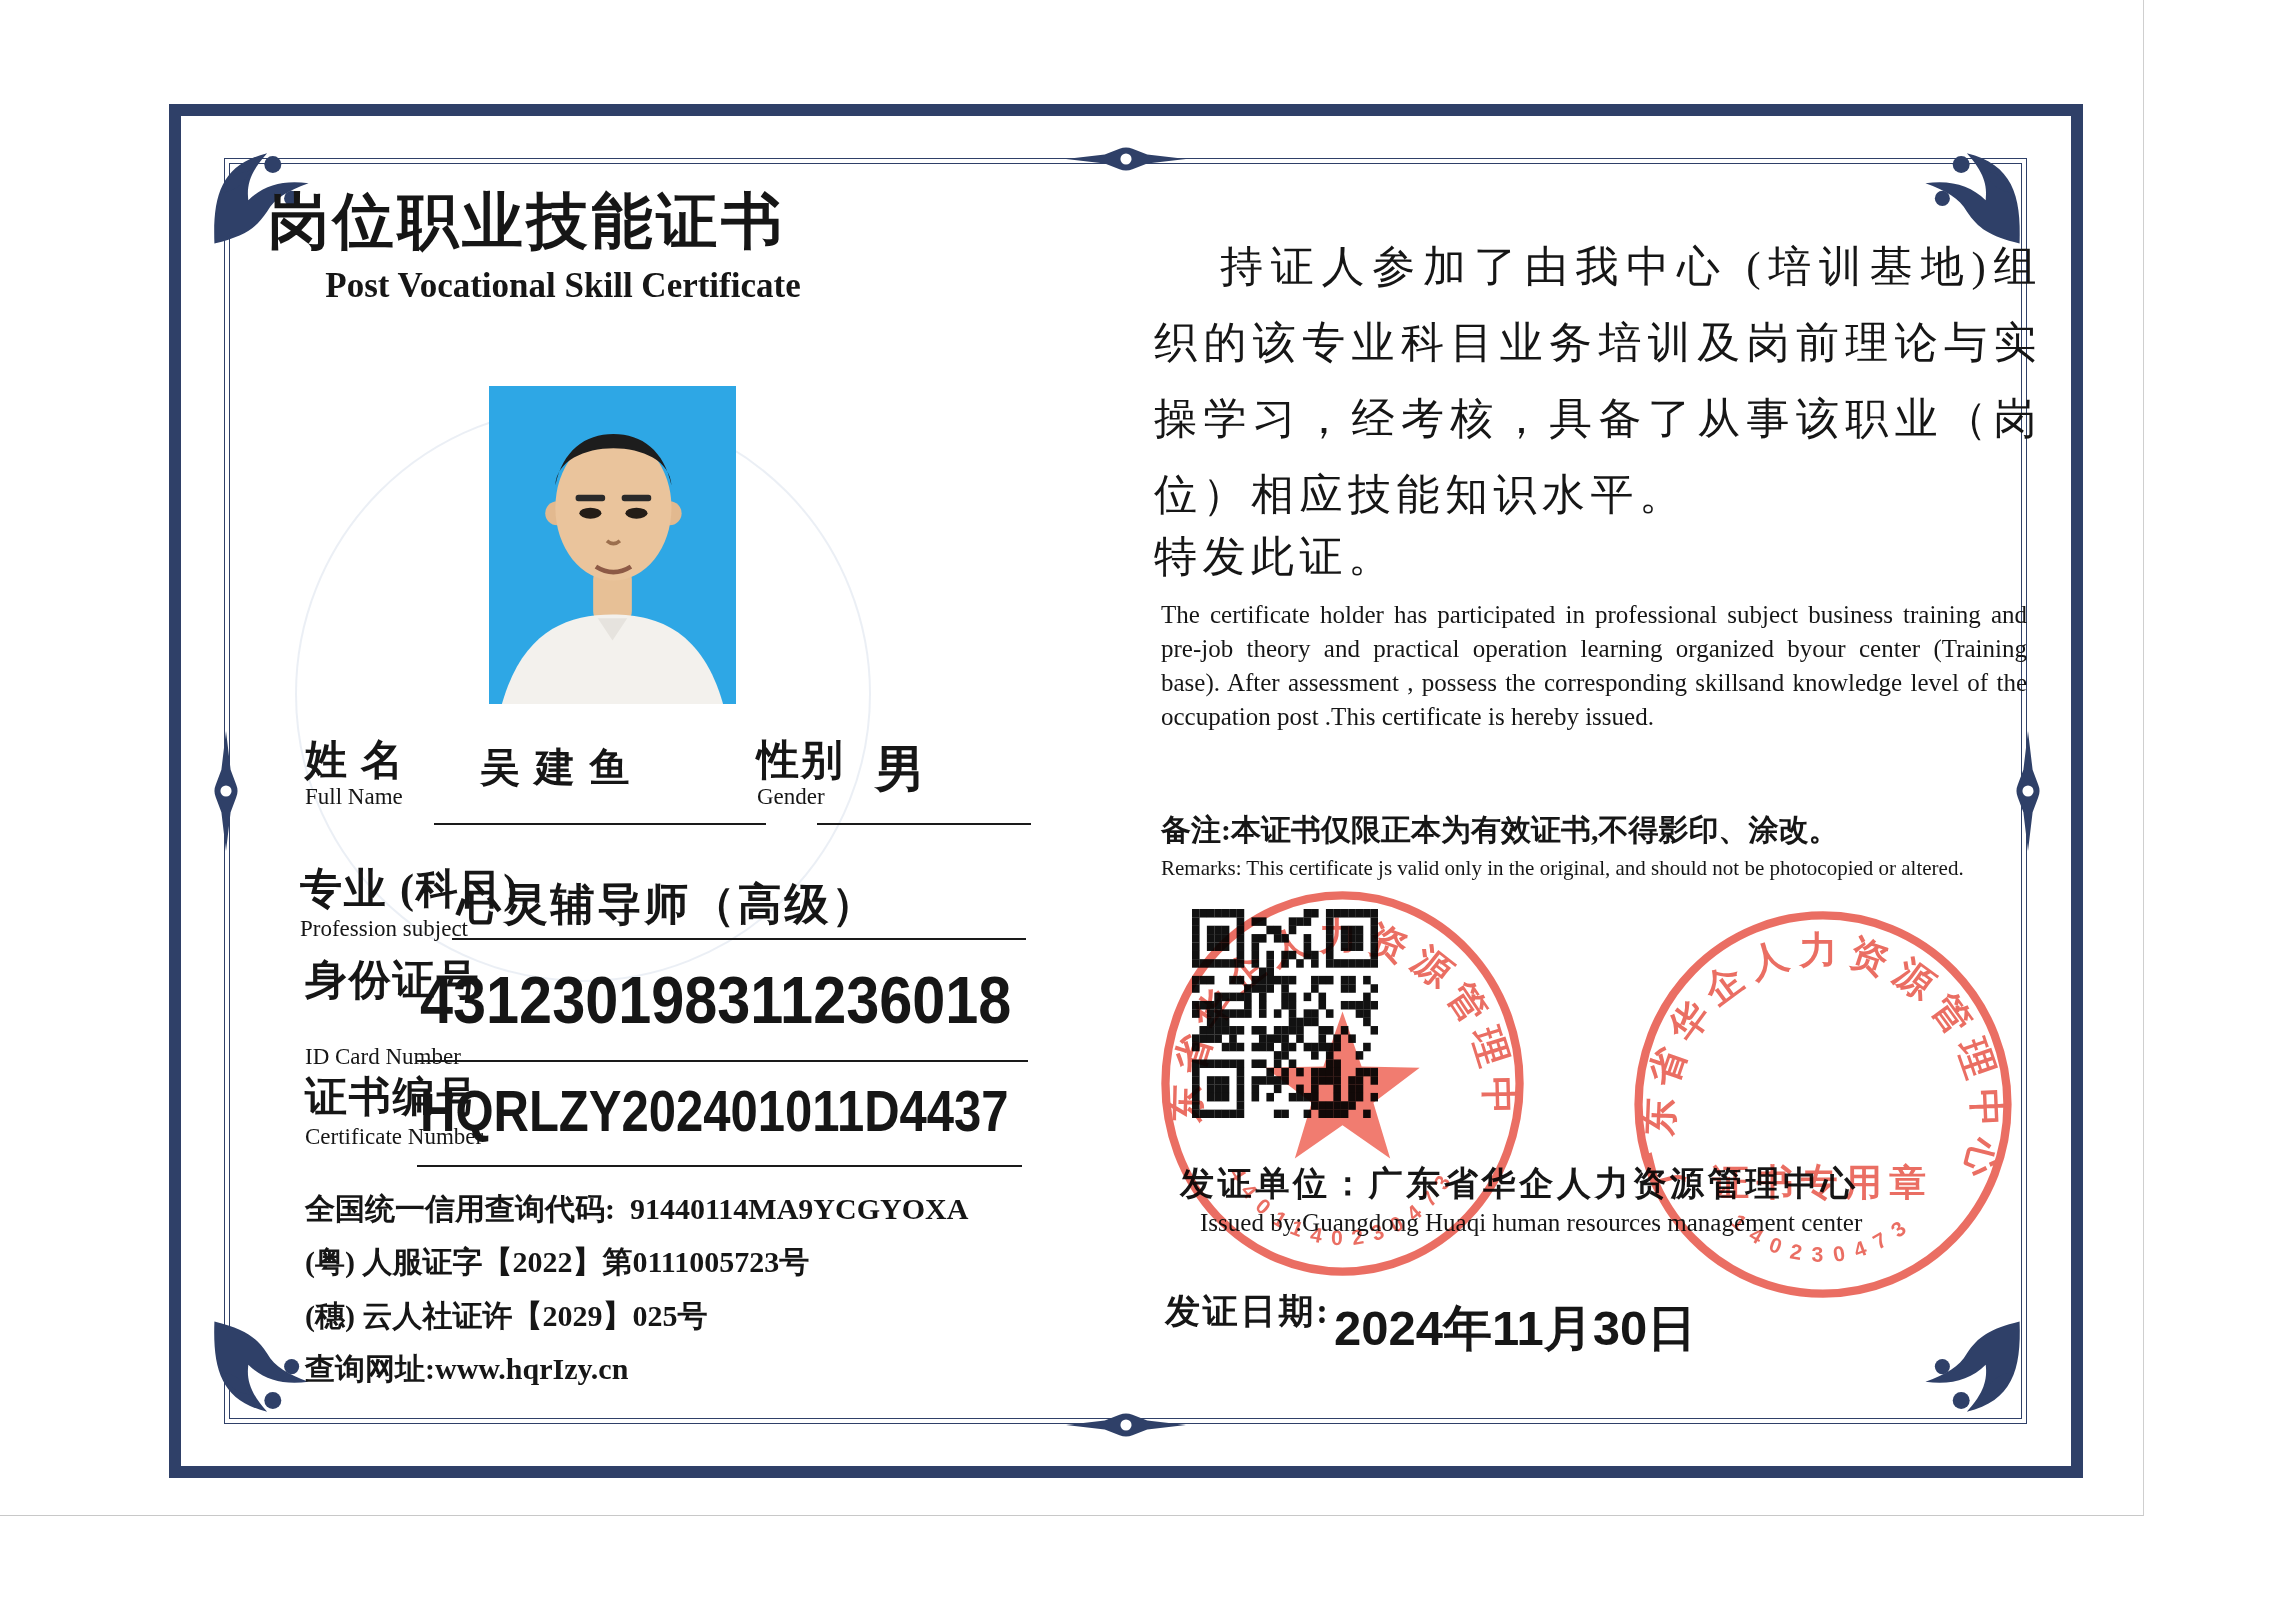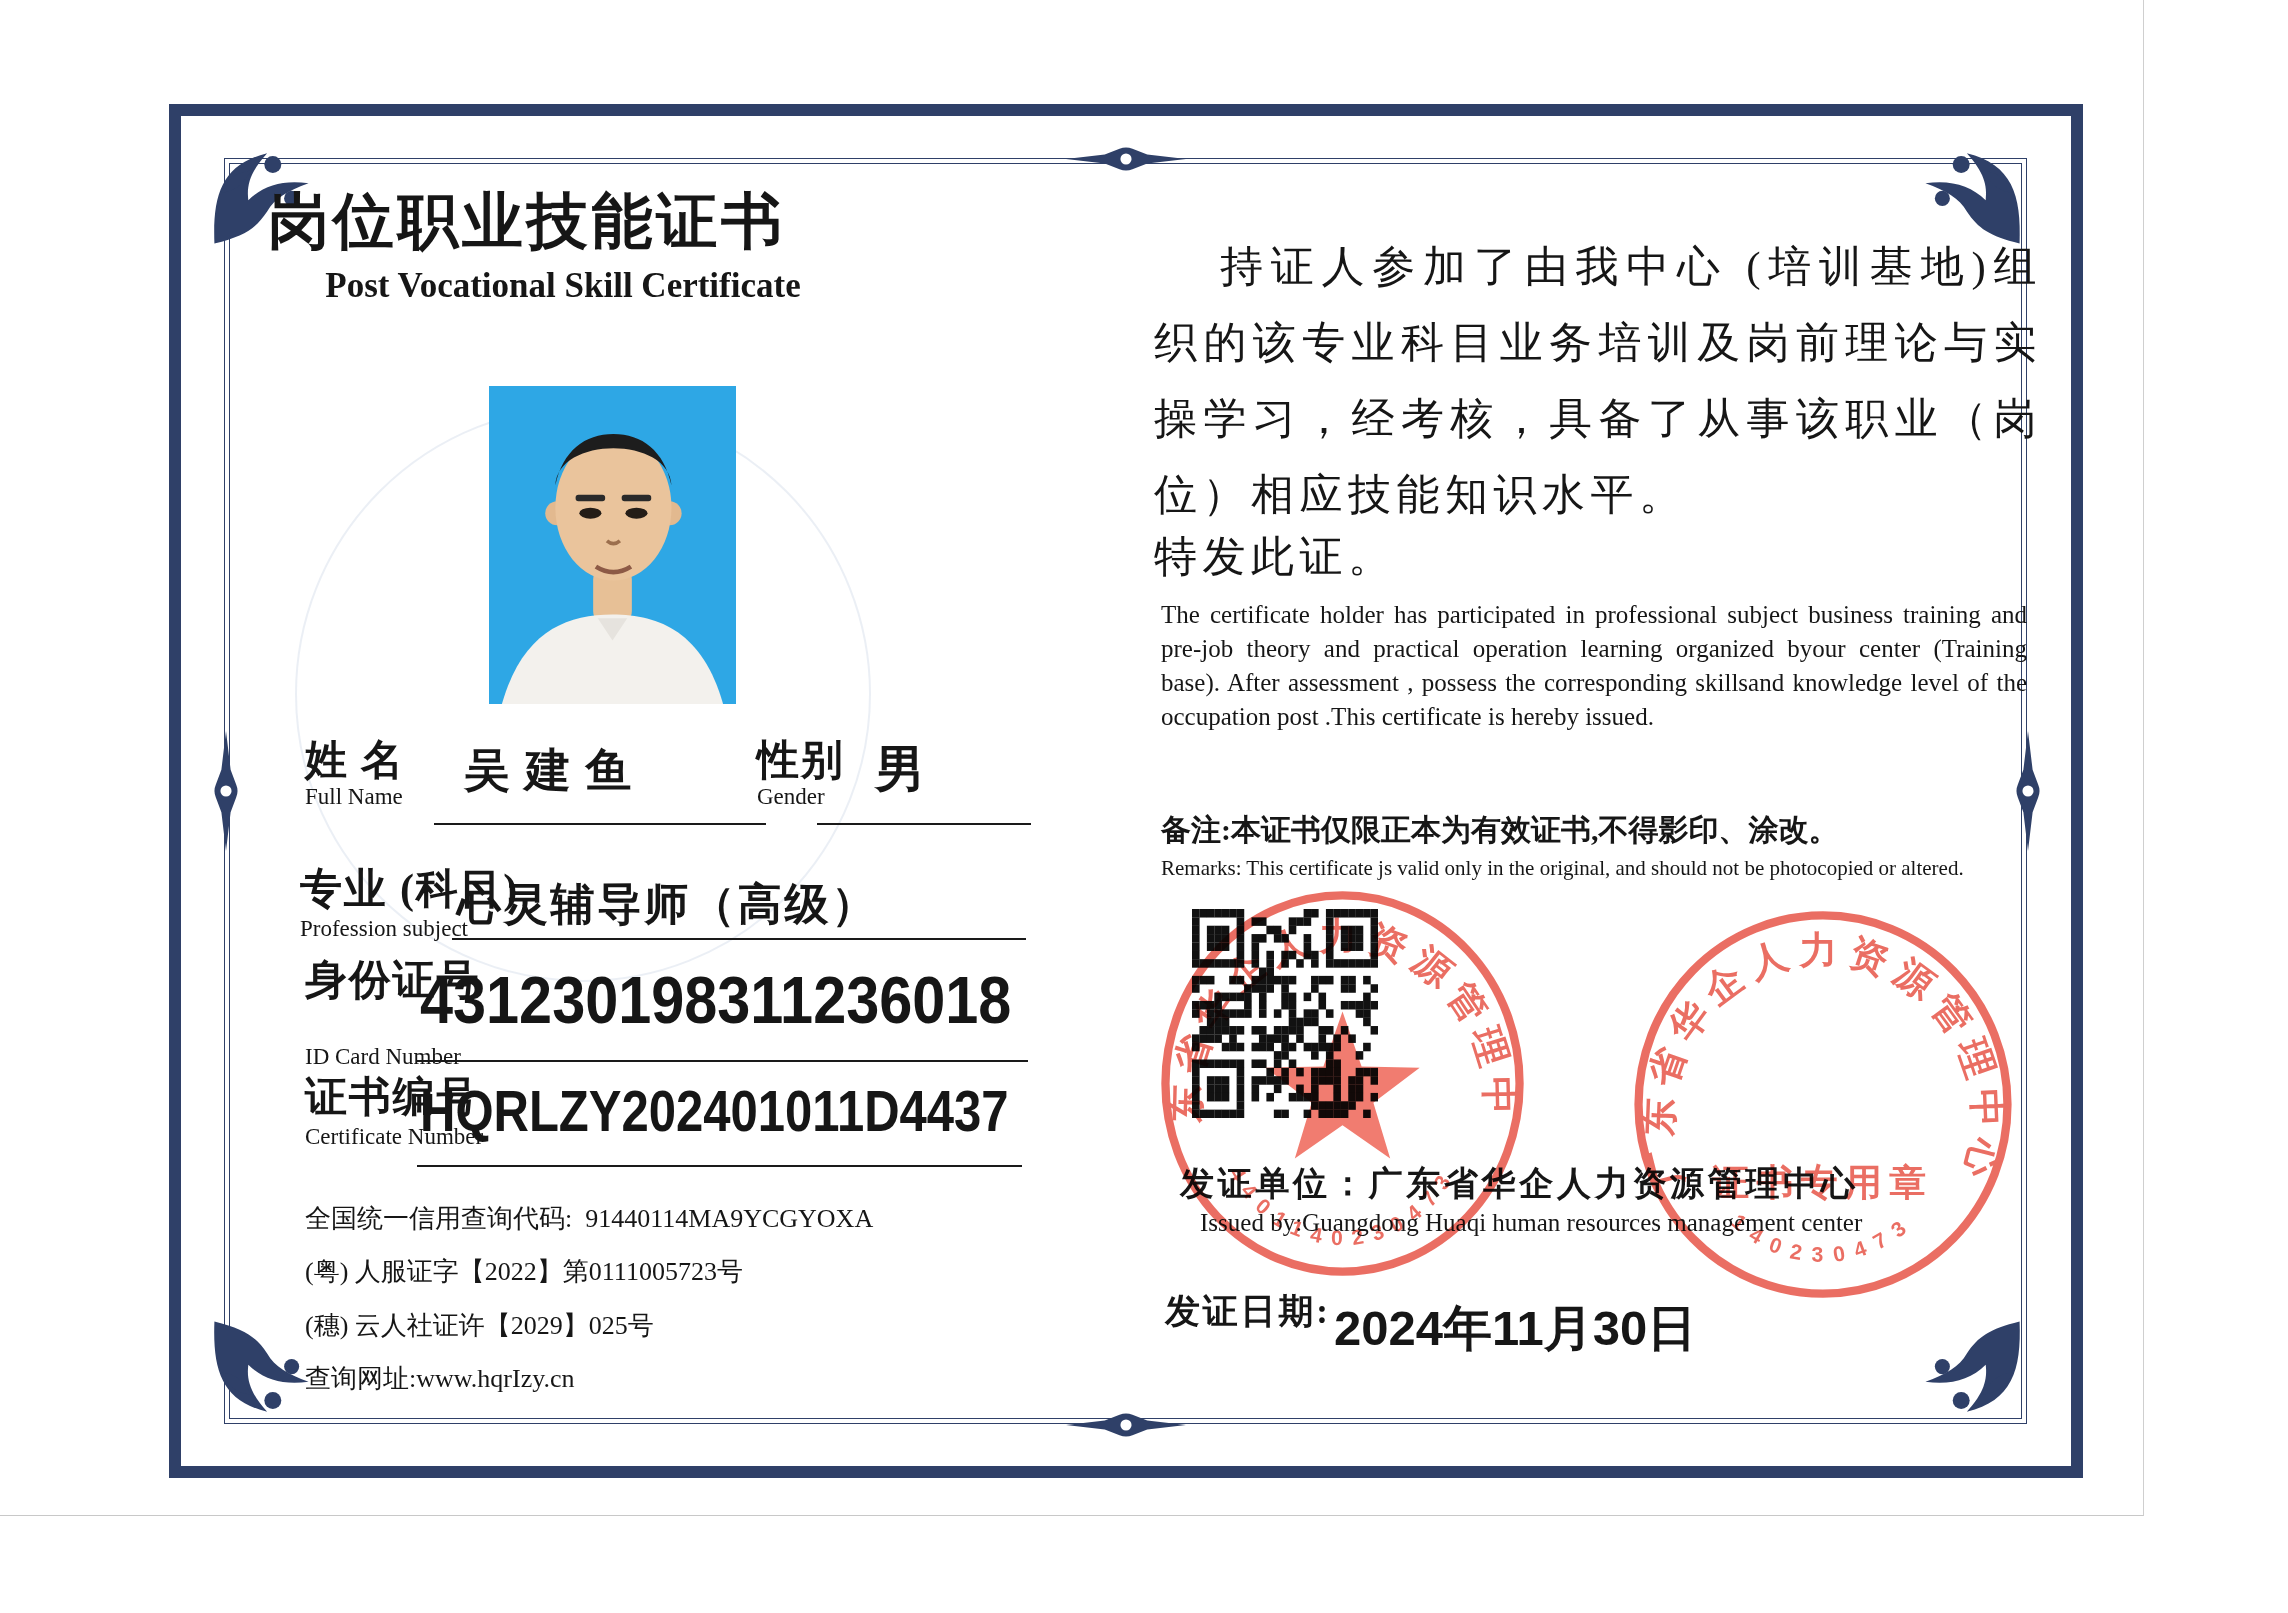--- a/index.html
+++ b/index.html
@@ -25,21 +25,21 @@
   .photo{left:489px;top:386px;width:247px;height:318px;}
   .watermark{left:295px;top:406px;width:572px;height:572px;border:2.8px solid rgba(130,155,195,.16);
              border-radius:50%;}
   
   .lab-cn{font-size:42px;font-weight:bold;letter-spacing:1.8px;}
   .lab-en{font-size:23px;}
   .val{font-weight:bold;}
   .uline{border-bottom:2.8px solid #1a1a1a;height:0;}
   .cond{display:inline-block;transform:scaleX(.9);transform-origin:left center;
         font-family:"Liberation Sans",sans-serif;font-weight:bold;}
-  .foot-line{font-size:26px;font-weight:normal;white-space:pre;margin-top:12px;}
+  .foot-line{font-size:30px;font-weight:bold;white-space:pre;}
   
   .body-cn{left:1154px;top:229px;width:888px;font-size:43px;line-height:76px;
            letter-spacing:5.5px;text-align:justify;text-indent:66px;}
   .body-cn2{left:1154px;top:528px;font-size:43px;letter-spacing:5.5px;}
   .body-en{left:1161px;top:598px;width:866px;font-size:25px;line-height:34px;text-align:justify;}
   .remarks-cn{left:1161px;top:810px;width:886px;font-size:30px;font-weight:bold;}
   .remarks-en{left:1161px;top:856px;width:886px;font-size:21px;}
   .issuer-cn{left:1180px;top:1161px;font-size:34px;font-weight:bold;letter-spacing:3.7px;z-index:2;}
   .issuer-en{left:1200px;top:1209px;font-size:25px;z-index:2;}
   .date-label{left:1165px;top:1288px;font-size:35px;font-weight:bold;letter-spacing:2.8px;}
@@ -132,21 +132,21 @@
   <rect x="94" y="118" width="32" height="7" rx="3" fill="#2a2a2a"></rect>
   <rect x="144" y="118" width="32" height="7" rx="3" fill="#2a2a2a"></rect>
   <ellipse cx="110" cy="138" rx="12" ry="6" fill="#241d17"></ellipse>
   <ellipse cx="160" cy="138" rx="12" ry="6" fill="#241d17"></ellipse>
   <path d="M128,168 q7,6 14,0" stroke="#9c6f4d" stroke-width="4" fill="none"></path>
   <path d="M116,196 q19,12 38,0" stroke="#8d5a46" stroke-width="5" fill="none"></path>
 </svg>
 
 <div class="abs lab-cn" style="left:305px;top:732px">姓 名</div>
 <div class="abs lab-en" style="left:305px;top:784px">Full Name</div>
-<div class="abs val" style="left:464px;top:740px;font-size:46px;letter-spacing:14.8px">吴建鱼</div>
+<div class="abs val" style="left:480px;top:740px;font-size:40px;letter-spacing:14.8px">吴建鱼</div>
 <div class="abs uline" style="left:434px;top:823px;width:332px"></div>
 <div class="abs lab-cn" style="left:757px;top:732px">性别</div>
 <div class="abs lab-en" style="left:757px;top:784px">Gender</div>
 <div class="abs val" style="left:875px;top:736px;font-size:50px">男</div>
 <div class="abs uline" style="left:817px;top:823px;width:214px"></div>
 
 <div class="abs lab-cn" style="left:300px;top:861px">专业 (科目)</div>
 <div class="abs lab-en" style="left:300px;top:916px">Profession subject</div>
 <div class="abs val" style="left:457px;top:875px;font-size:44px;letter-spacing:2.8px">心灵辅导师（高级）</div>
 <div class="abs uline" style="left:452px;top:938px;width:574px"></div>

